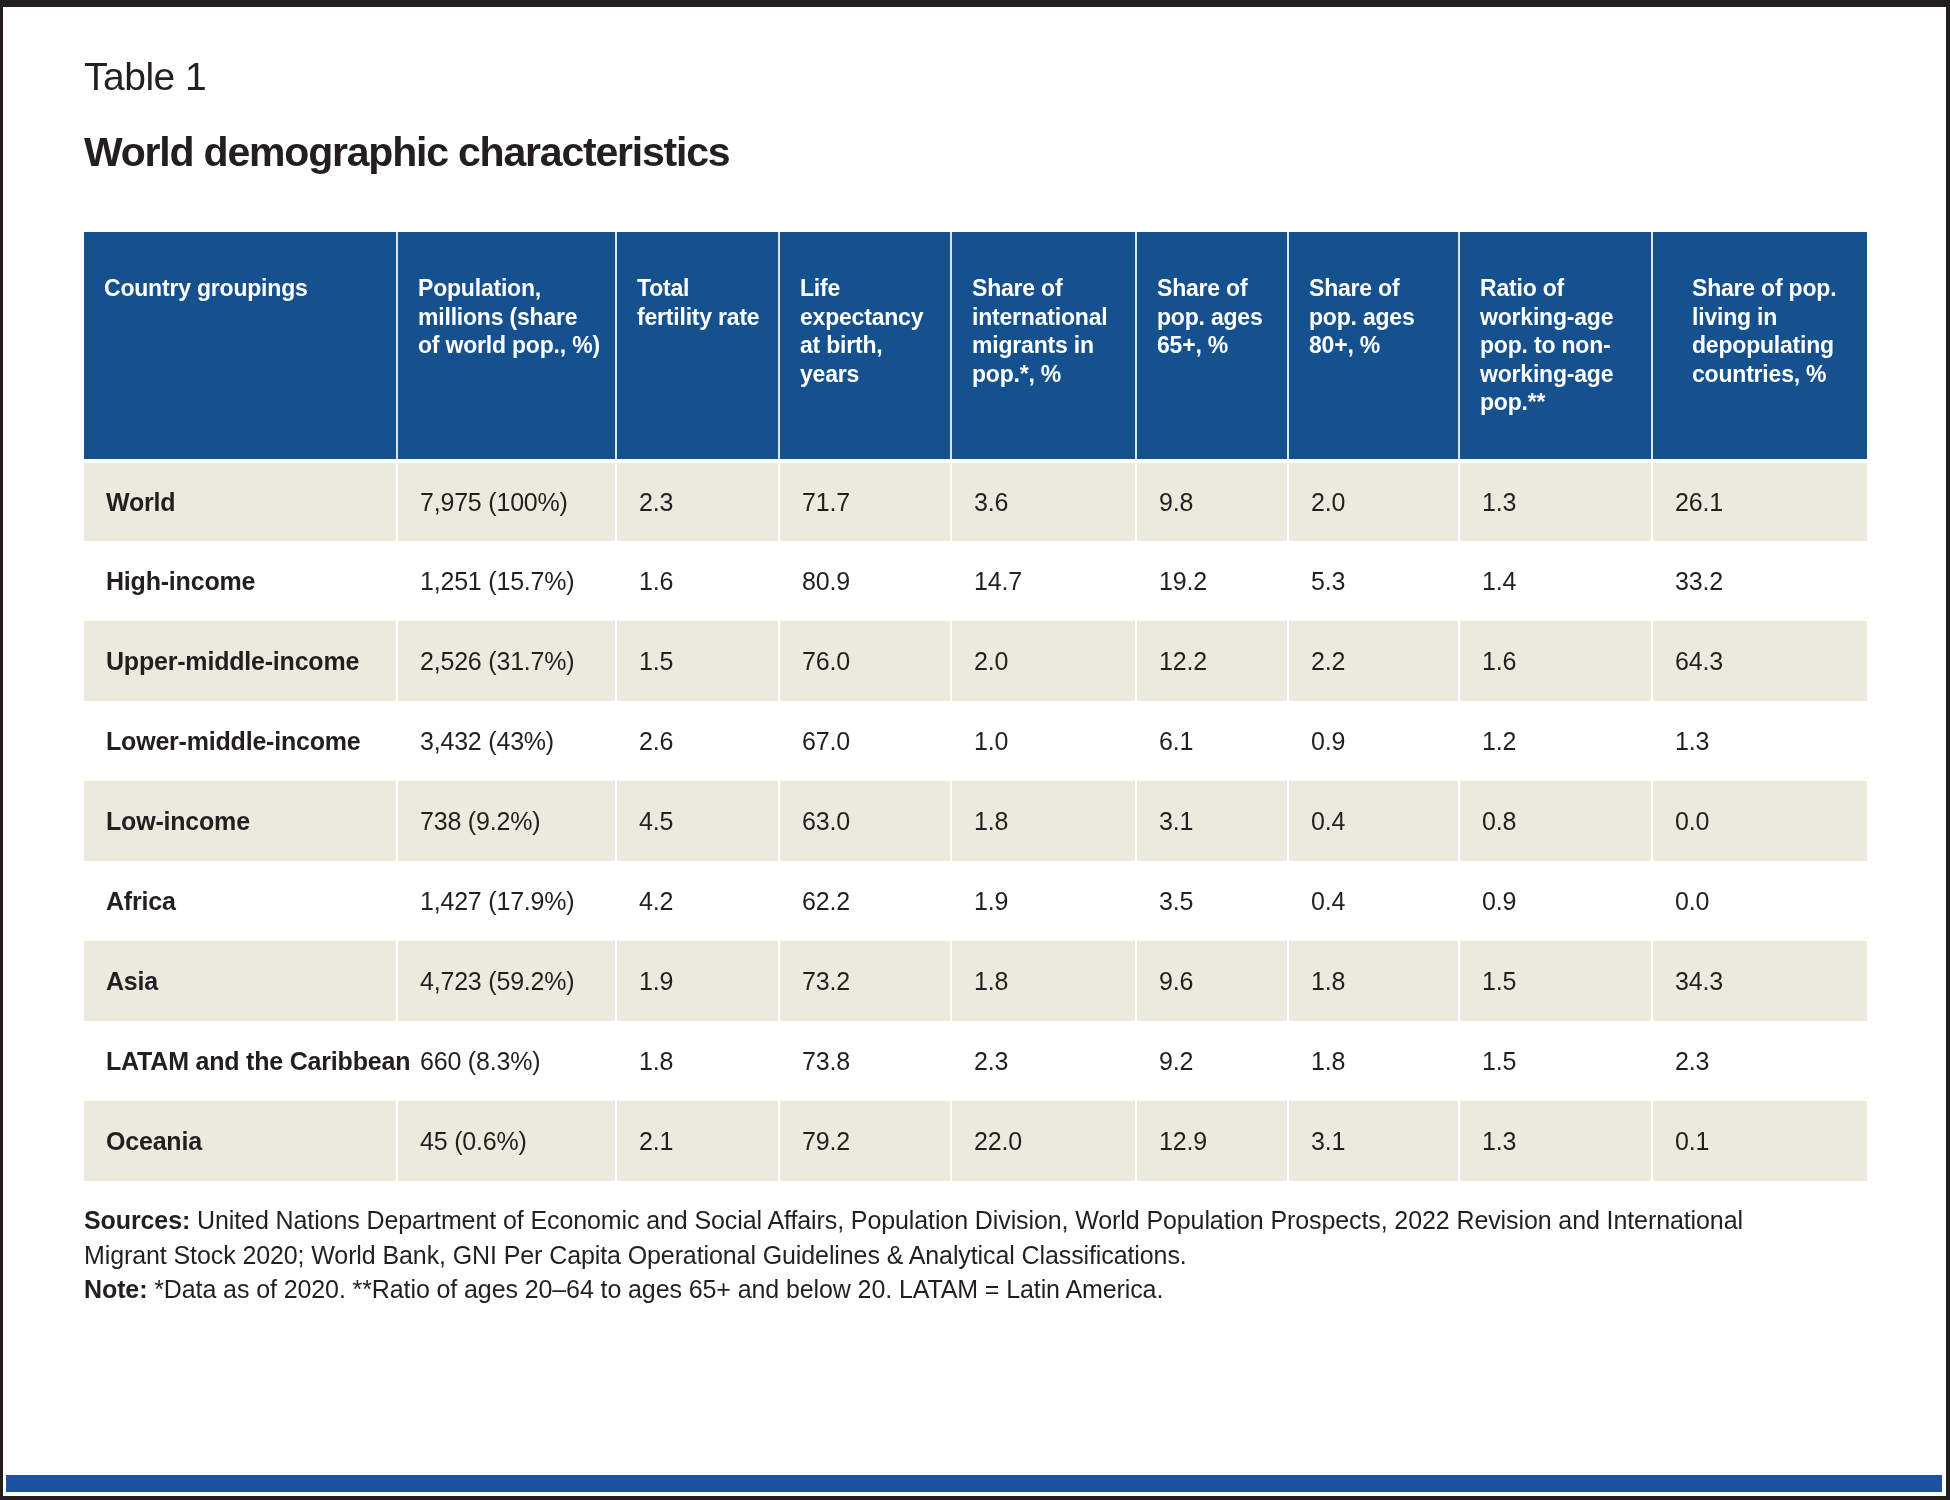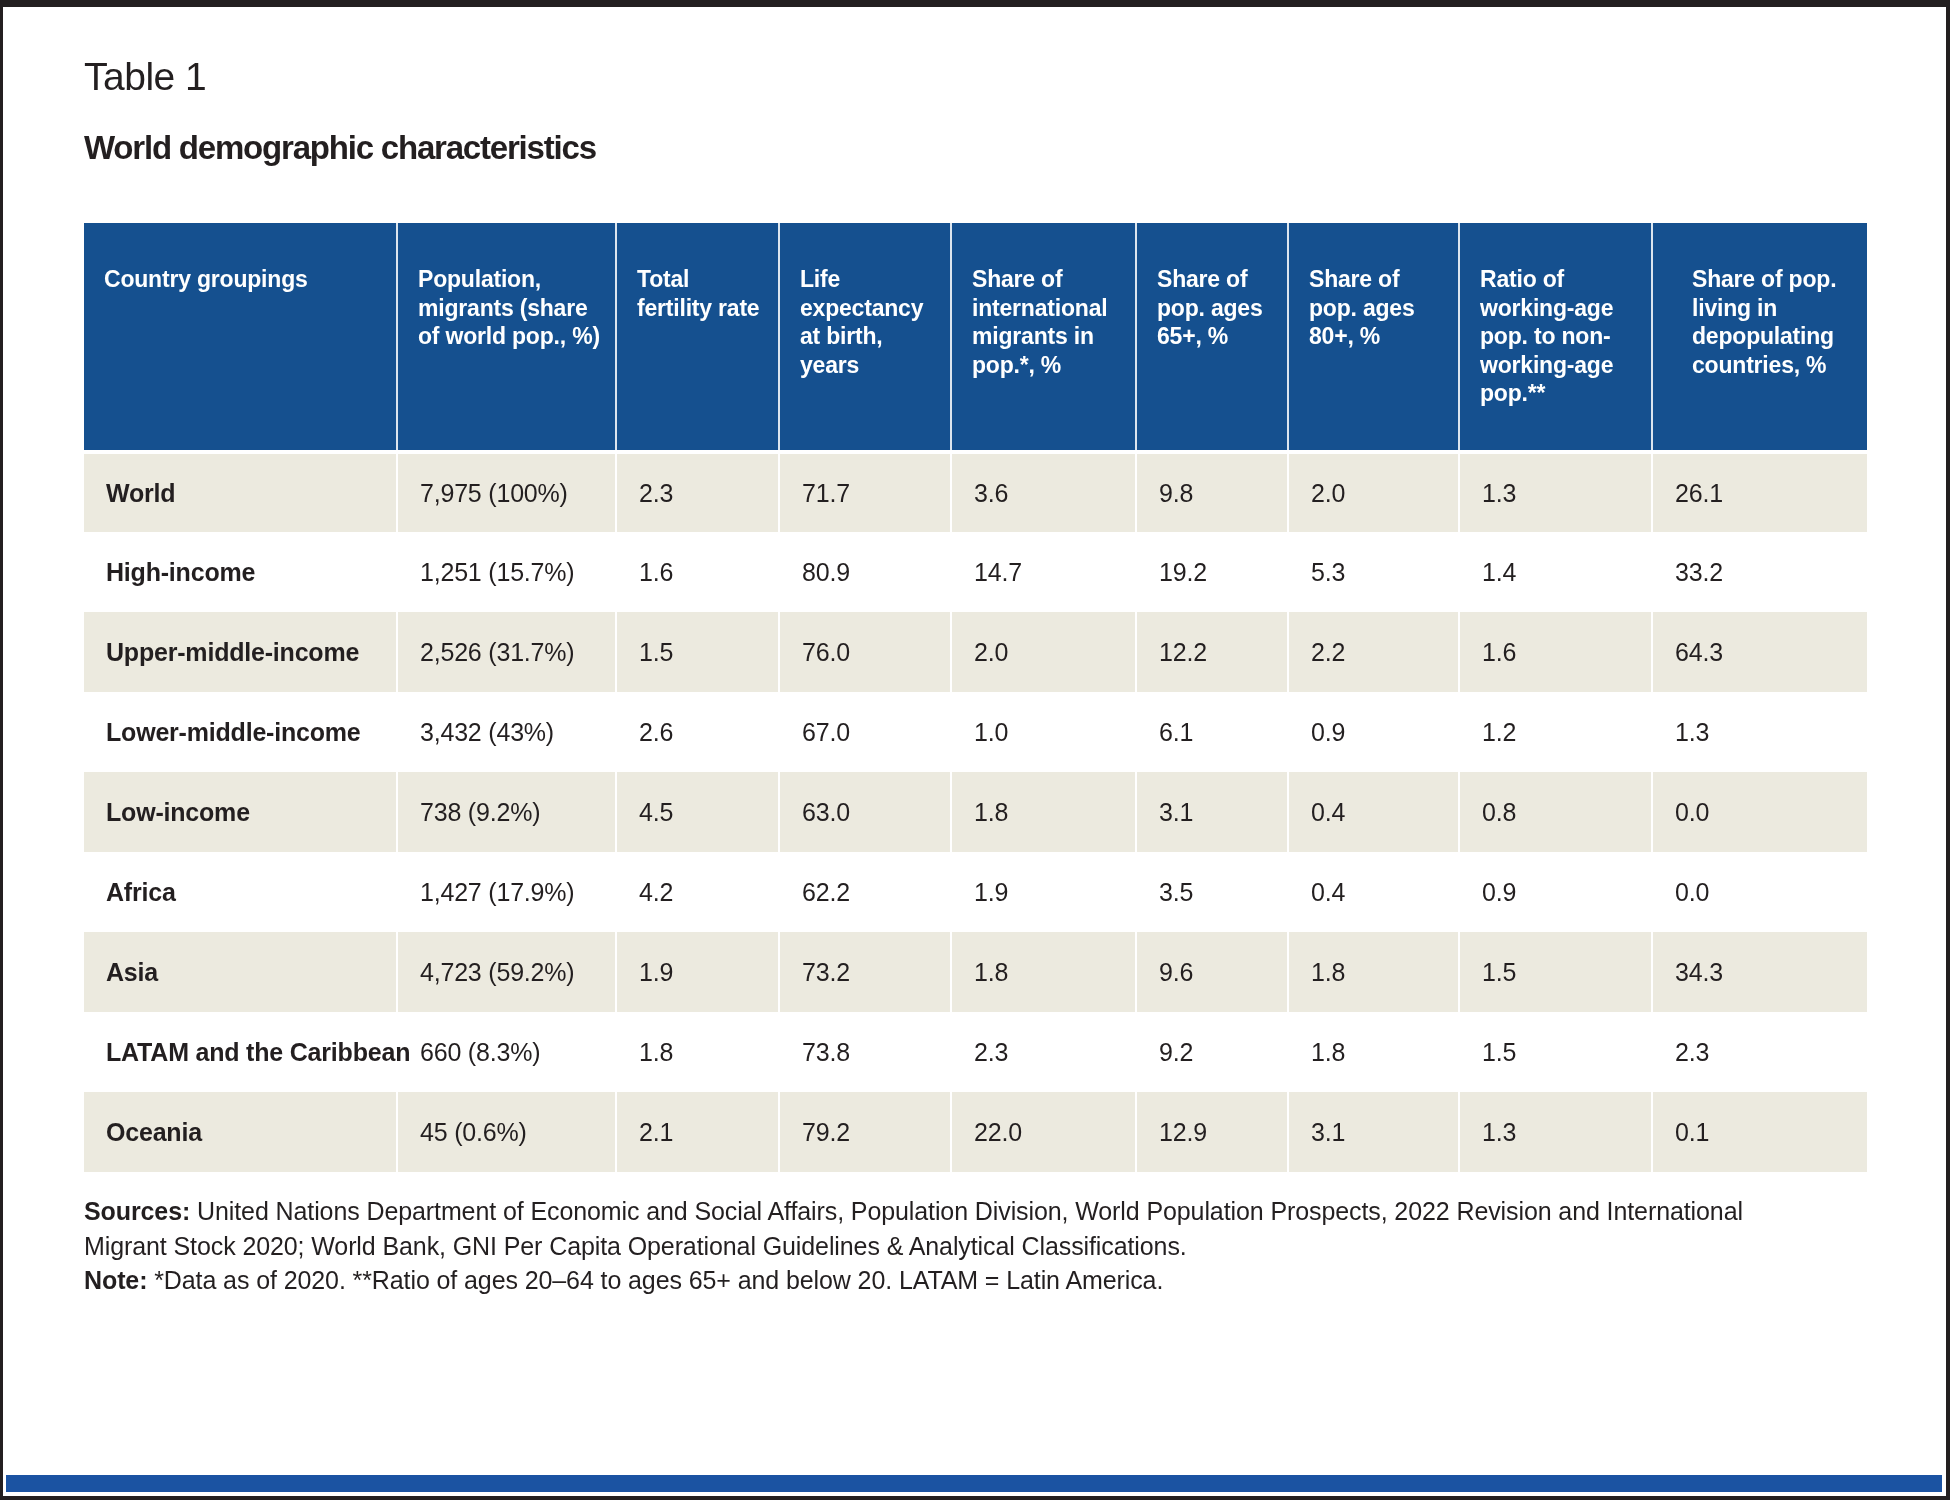--- a/index.html
+++ b/index.html
@@ -31,21 +31,21 @@
     padding: 48px 70px 0 81px;
   }
   .table-label {
     font-size: 39px;
     font-weight: 400;
     letter-spacing: -0.5px;
     color: var(--text-dark);
   }
   .page-title {
     margin-top: 30px;
-    font-size: 33px;
+    font-size: 41px;
     font-weight: 700;
     letter-spacing: -1.2px;
     color: var(--text-dark);
   }
   table.demo {
     margin-top: 56px;
     border-collapse: collapse;
     table-layout: fixed;
     width: 1783px;
   }
@@ -125,21 +125,21 @@
           <col class="c4">
           <col class="c5">
         <col class="c6">
           <col class="c7">
           <col class="c8">
           <col class="c9">
       </colgroup>
       <thead>
         <tr id="header-row">
             <th>Country groupings</th>
-            <th>Population, migrants (share of world pop., %)</th>
+            <th>Population, millions (share of world pop., %)</th>
             <th>Total fertility rate</th>
             <th>Life expectancy at birth, years</th>
             <th>Share of international migrants in pop.*, %</th>
             <th>Share of pop. ages 65+, %</th>
             <th>Share of pop. ages 80+, %</th>
             <th>Ratio of working-age pop. to non-working-age pop.**</th>
             <th>Share of pop. living in depopulating countries, %</th>
           </tr>
       </thead>
       <tbody id="body-rows">

